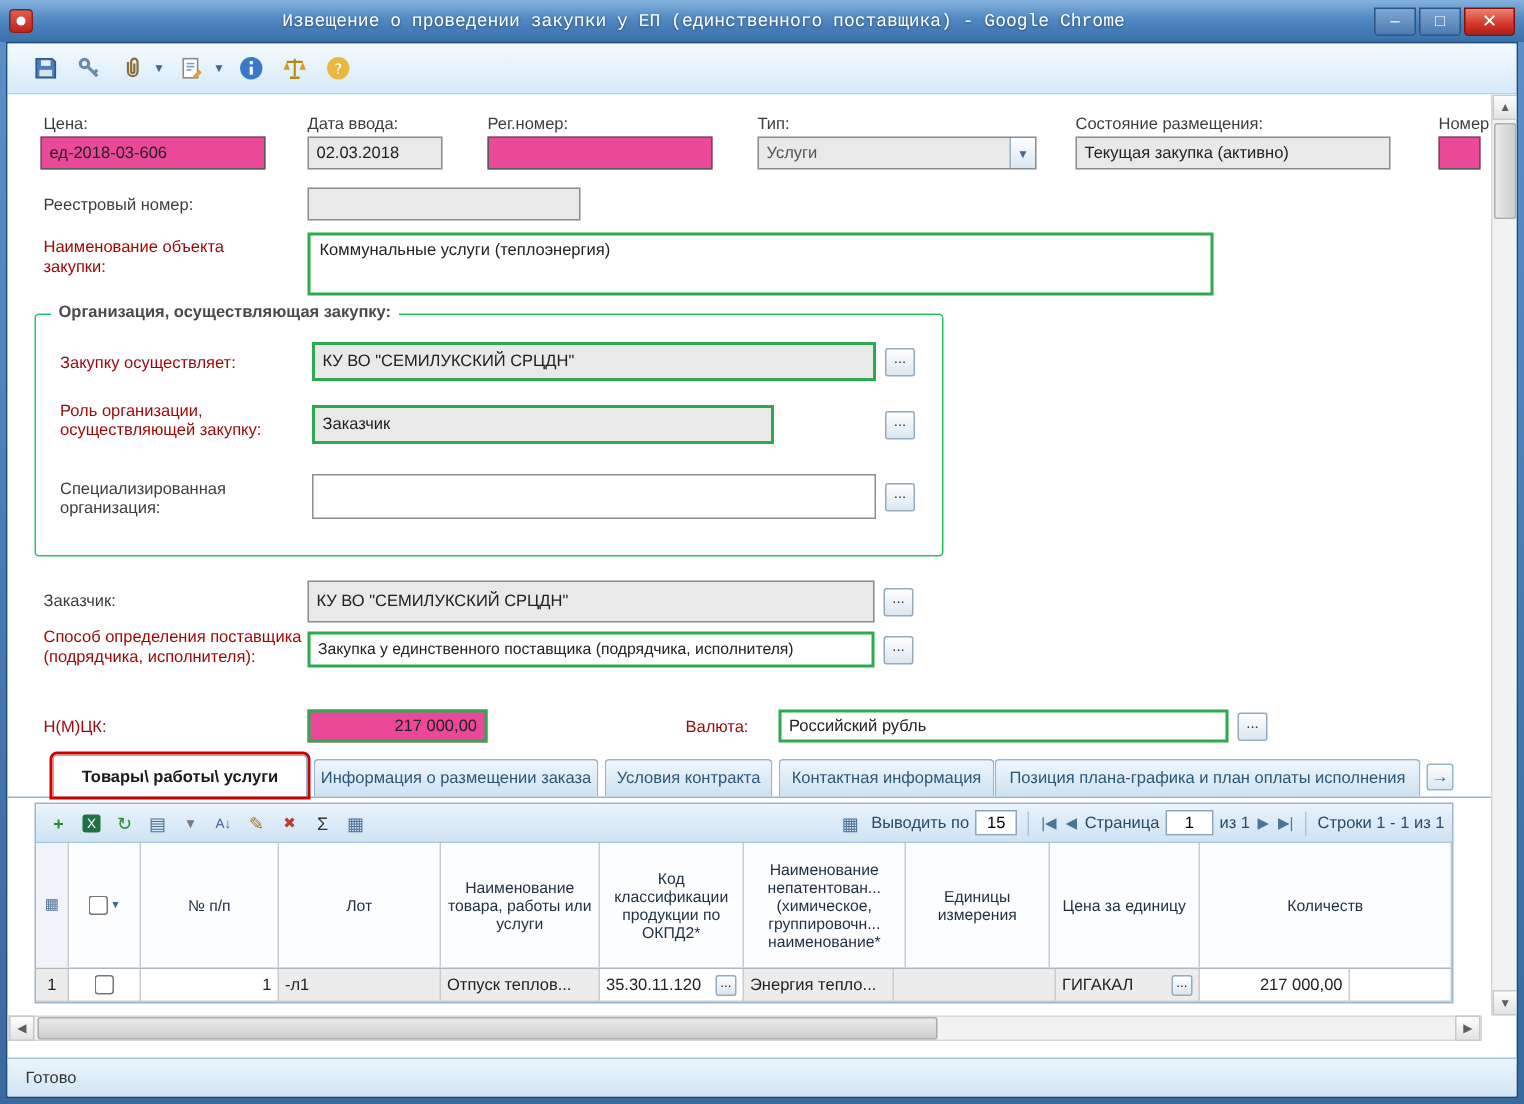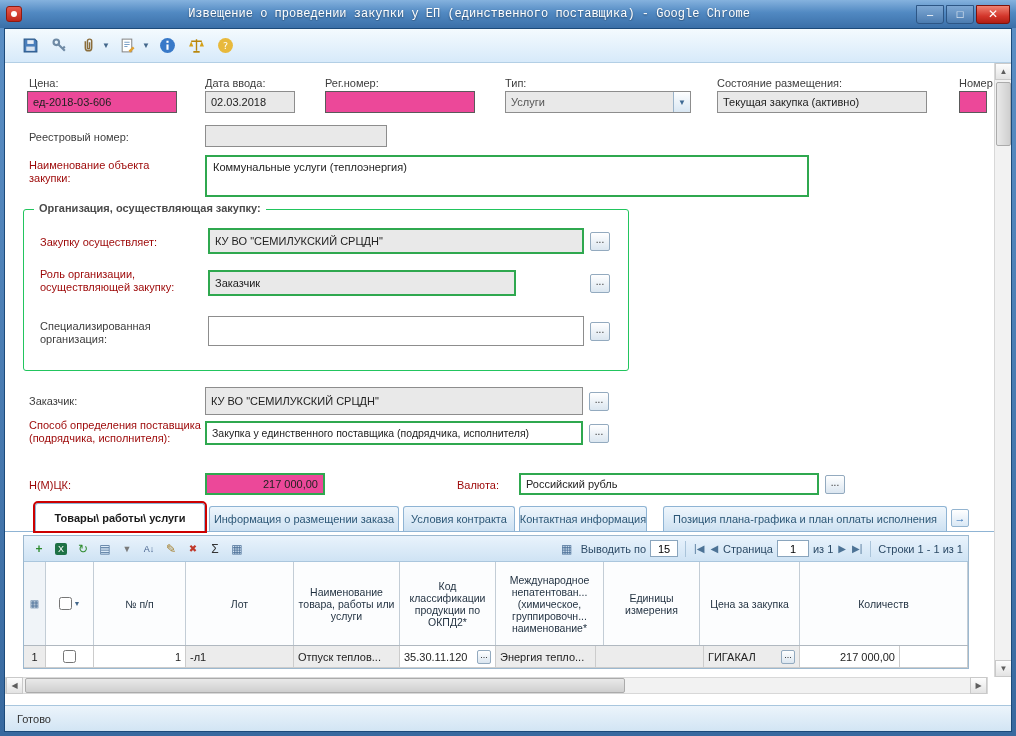--- a/index.html
+++ b/index.html
@@ -208,21 +208,21 @@
 
       <span class="lbl req" style="left:24px;top:416px">Н(М)ЦК:</span>
       <input class="fld green rightal" style="left: 200px; top: 410px; width: 120px;" value="217 000,00">
       <span class="lbl req" style="left:452px;top:416px">Валюта:</span>
       <div class="flddiv green" style="left:514px;top:410px;width:300px;height:22px">Российский рубль</div>
       <span class="dots" style="left:820px;top:412px">...</span>
 
       <div class="tab active" style="left:30px;top:440px;width:170px">Товары\ работы\ услуги</div>
       <div class="tab" style="left:204px;top:443px;width:190px">Информация о размещении заказа</div>
       <div class="tab" style="left:398px;top:443px;width:112px">Условия контракта</div>
-      <div class="tab" style="left:514px;top:443px;width:128px">Контактная информация</div>
+      <div class="tab" style="left:514px;top:443px;width:144px">Контактная информация</div>
       <div class="tab" style="left:658px;top:443px;width:284px">Позиция плана-графика и план оплаты исполнения</div>
       <div class="tabarrow" style="left:946px;top:446px">→</div>
       <div class="tabline" style="left:0;top:468px;right:17px"></div>
 
       <div class="grid" style="left:18px;top:472px;width:946px;height:134px">
         <div class="gtb">
           <span class="gicon" style="color:#2e8b2e;font-weight:bold">+</span>
           <span class="gicon">
               <span style="background:#1e7145;color:#fff;font-size:9px;padding:1px 3px;border-radius:2px">X</span>
             </span>
@@ -256,23 +256,23 @@
               <span style="color:#4a6e96;font-size:10px">▦</span>
             </div>
           <div class="th c1">
               <input type="checkbox" class="chk" style="">
               <span style="font-size:7px;color:#44688c;margin-left:2px">▼</span>
             </div>
           <div class="th c2">№ п/п</div>
           <div class="th c3">Лот</div>
           <div class="th c4">Наименование товара, работы или услуги</div>
           <div class="th c5">Код классификации продукции по ОКПД2*</div>
-          <div class="th c7">Международное непатентован... (химическое, группировочн... наименование*</div>
+          <div class="th c7">Наименование непатентован... (химическое, группировочн... наименование*</div>
           <div class="th c8">Единицы измерения</div>
-          <div class="th c9">Цена за закупка</div>
+          <div class="th c9">Цена за единицу</div>
           <div class="th c10">Количеств</div>
         </div>
 
         <div class="tr">
           <div class="td c0" style="background:#ececec;justify-content:center">1</div>
           <div class="td c1" style="justify-content:center">
               <input type="checkbox" class="chk" style="">
             </div>
           <div class="td c2" style="justify-content:flex-end">1</div>
           <div class="td c3 tdro">-л1</div>

